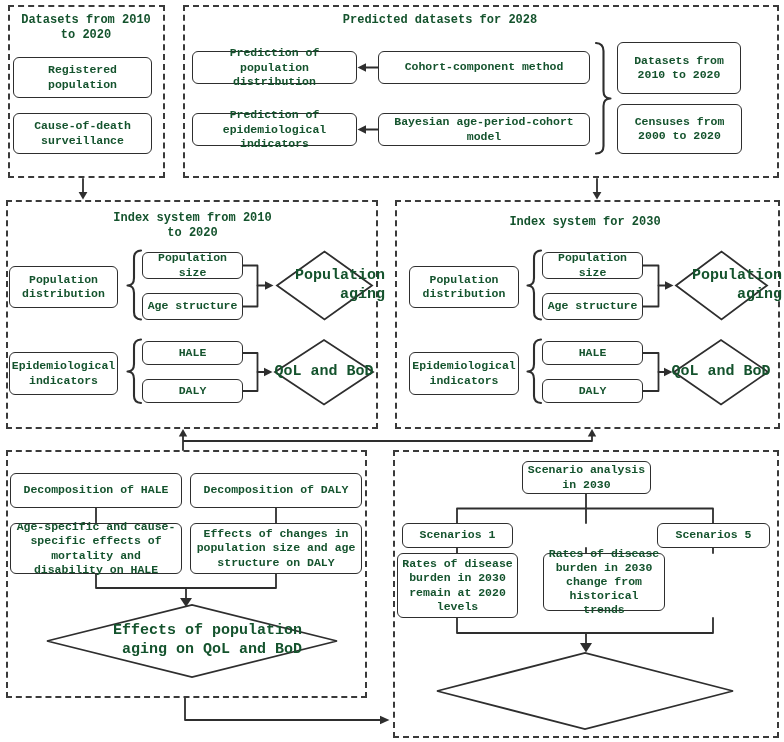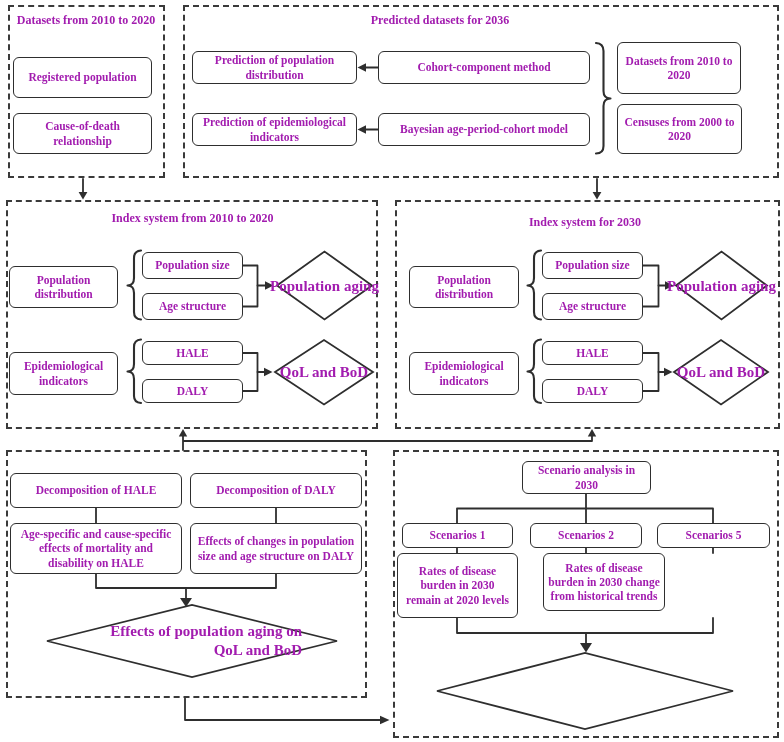--- a/index.html
+++ b/index.html
@@ -1,19 +1,19 @@
 <!DOCTYPE html>
 <html><head>
 <meta charset="utf-8">
 <style>
   html,body{margin:0;padding:0;background:#ffffff;}
   #stage{
     position:relative;width:784px;height:742px;background:#ffffff;
-    font-family:Liberation Serif, serif;
-    color:#a21caf;overflow:hidden;
+    font-family:Liberation Mono, monospace;
+    color:#14532d;overflow:hidden;
   }
   .panel{
     position:absolute;border:2px dashed #3a3a3a;background:transparent;
     box-sizing:border-box;
   }
   .box{
     position:absolute;border:1.7px solid #2e2e2e;border-radius:6px;background:#ffffff;
     box-sizing:border-box;display:flex;align-items:center;justify-content:center;
     text-align:center;font-weight:bold;font-size:11.5px;line-height:1.22;
     padding:2px 4px;z-index:2;
@@ -103,23 +103,23 @@
 
   <div class="panel" style="left:8px;top:5px;width:157px;height:173px"></div>
   <div class="panel" style="left:183px;top:5px;width:596px;height:173px"></div>
   <div class="panel" style="left:6px;top:200px;width:372px;height:229px"></div>
   <div class="panel" style="left:395px;top:200px;width:385px;height:229px"></div>
   <div class="panel" style="left:6px;top:450px;width:361px;height:248px"></div>
   <div class="panel" style="left:393px;top:450px;width:386px;height:288px"></div>
 
   <div class="ptitle" style="left:16px;top:13px;width:140px">Datasets from 2010 to 2020</div>
   <div class="box" style="left:13px;top:57px;width:139px;height:41px">Registered population</div>
-  <div class="box" style="left:13px;top:113px;width:139px;height:41px">Cause-of-death relationship</div>
+  <div class="box" style="left:13px;top:113px;width:139px;height:41px">Cause-of-death surveillance</div>
 
-  <div class="ptitle" style="left:290px;top:13px;width:300px">Predicted datasets for 2036</div>
+  <div class="ptitle" style="left:290px;top:13px;width:300px">Predicted datasets for 2028</div>
   <div class="box" style="left:192px;top:51px;width:165px;height:33px">Prediction of population distribution</div>
   <div class="box" style="left:378px;top:51px;width:212px;height:33px">Cohort-component method</div>
   <div class="box" style="left:192px;top:113px;width:165px;height:33px">Prediction of epidemiological indicators</div>
   <div class="box" style="left:378px;top:113px;width:212px;height:33px">Bayesian age-period-cohort model</div>
   <div class="box" style="left:617px;top:42px;width:124px;height:52px">Datasets from 2010 to 2020</div>
   <div class="box" style="left:617px;top:104px;width:125px;height:50px">Censuses from 2000 to 2020</div>
 
   <div class="ptitle" style="left:110px;top:211px;width:165px">Index system from 2010 to 2020</div>
   <div class="box" style="left:9px;top:266px;width:109px;height:42px">Population distribution</div>
   <div class="box" style="left:142px;top:252px;width:101px;height:27px">Population size</div>
@@ -141,18 +141,17 @@
   <div class="dlabel" style="left:661px;top:345px;width:120px;height:54px">QoL and BoD</div>
 
   <div class="box" style="left:10px;top:473px;width:172px;height:35px">Decomposition of HALE</div>
   <div class="box" style="left:190px;top:473px;width:172px;height:35px">Decomposition of DALY</div>
   <div class="box" style="left:10px;top:523px;width:172px;height:51px">Age-specific and cause-specific effects of mortality and disability on HALE</div>
   <div class="box" style="left:190px;top:523px;width:172px;height:51px">Effects of changes in population size and age structure on DALY</div>
   <div class="dlabel" style="left:82px;top:613px;width:220px;height:56px">Effects of population aging on QoL and BoD</div>
 
   <div class="box" style="left:522px;top:461px;width:129px;height:33px">Scenario analysis in 2030</div>
   <div class="box" style="left:402px;top:523px;width:111px;height:25px">Scenarios 1</div>
-  <div class="box" style="left:530px;top:523px;width:112px;height:25px">Scenarios 2</div>
   <div class="box" style="left:657px;top:523px;width:113px;height:25px">Scenarios 5</div>
   <div class="box" style="left:397px;top:553px;width:121px;height:65px">Rates of disease burden in 2030 remain at 2020 levels</div>
   <div class="box" style="left:543px;top:553px;width:122px;height:58px">Rates of disease burden in 2030 change from historical trends</div>
 
 </div>
 
 </body></html>

